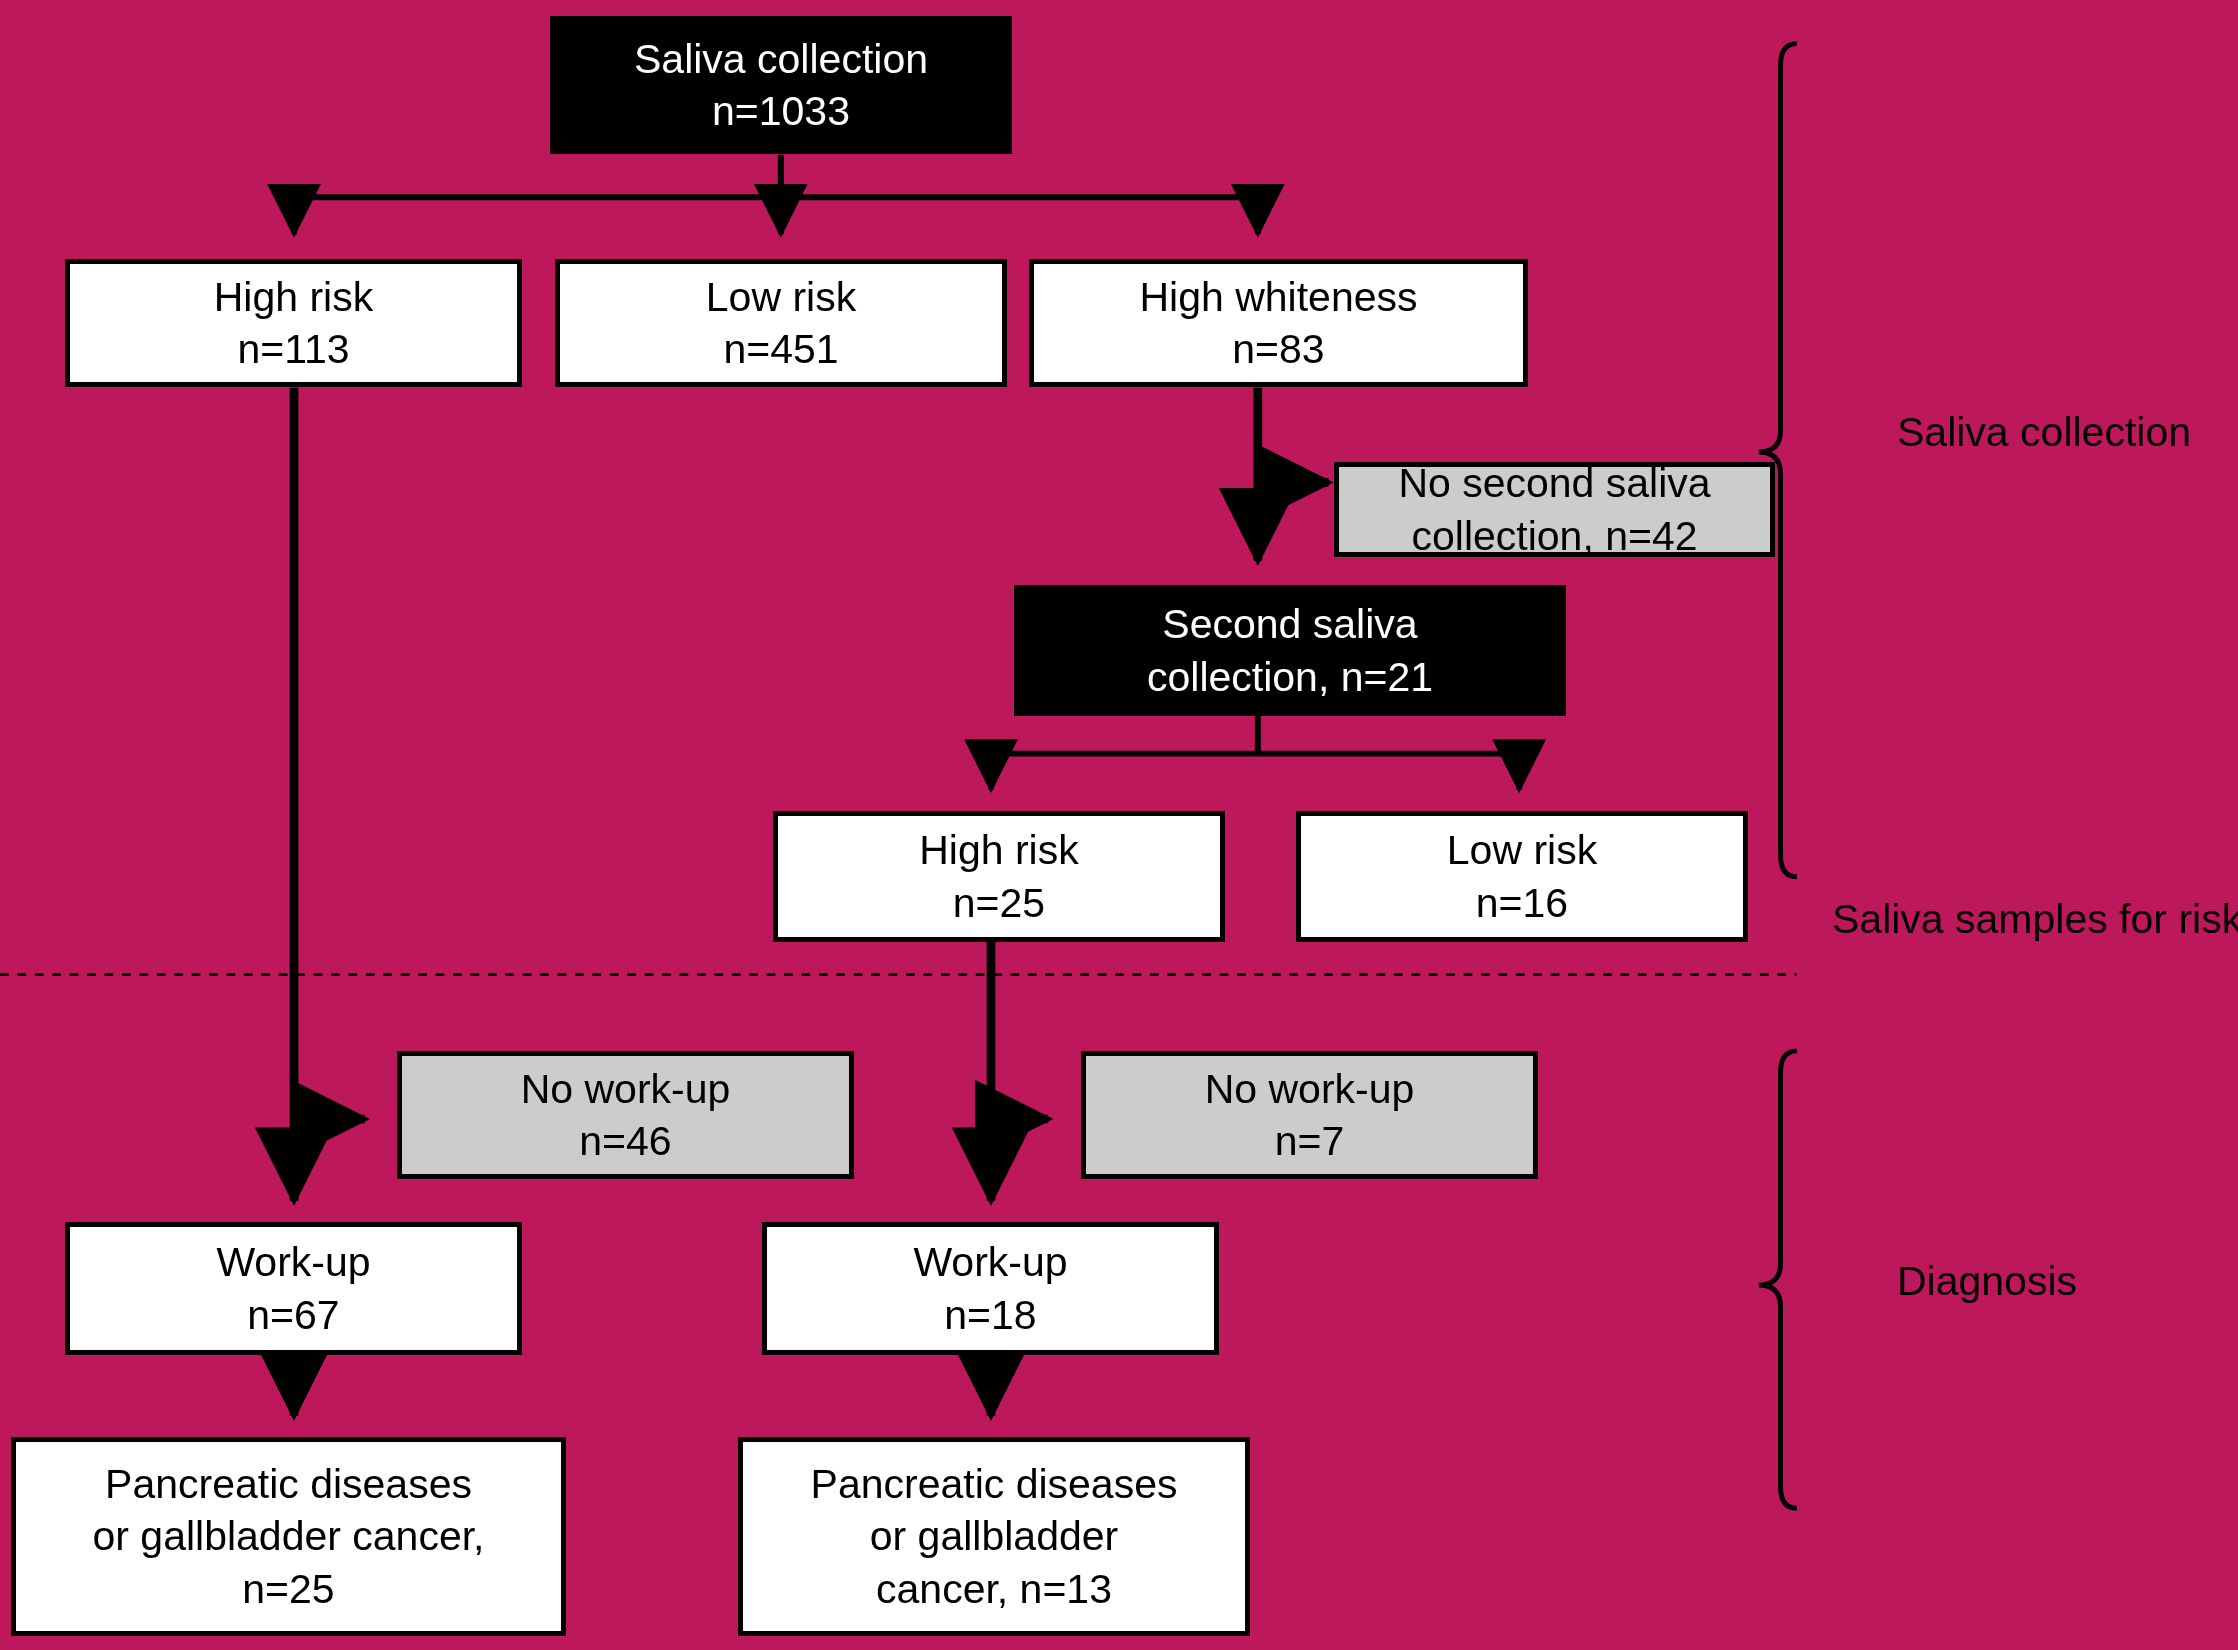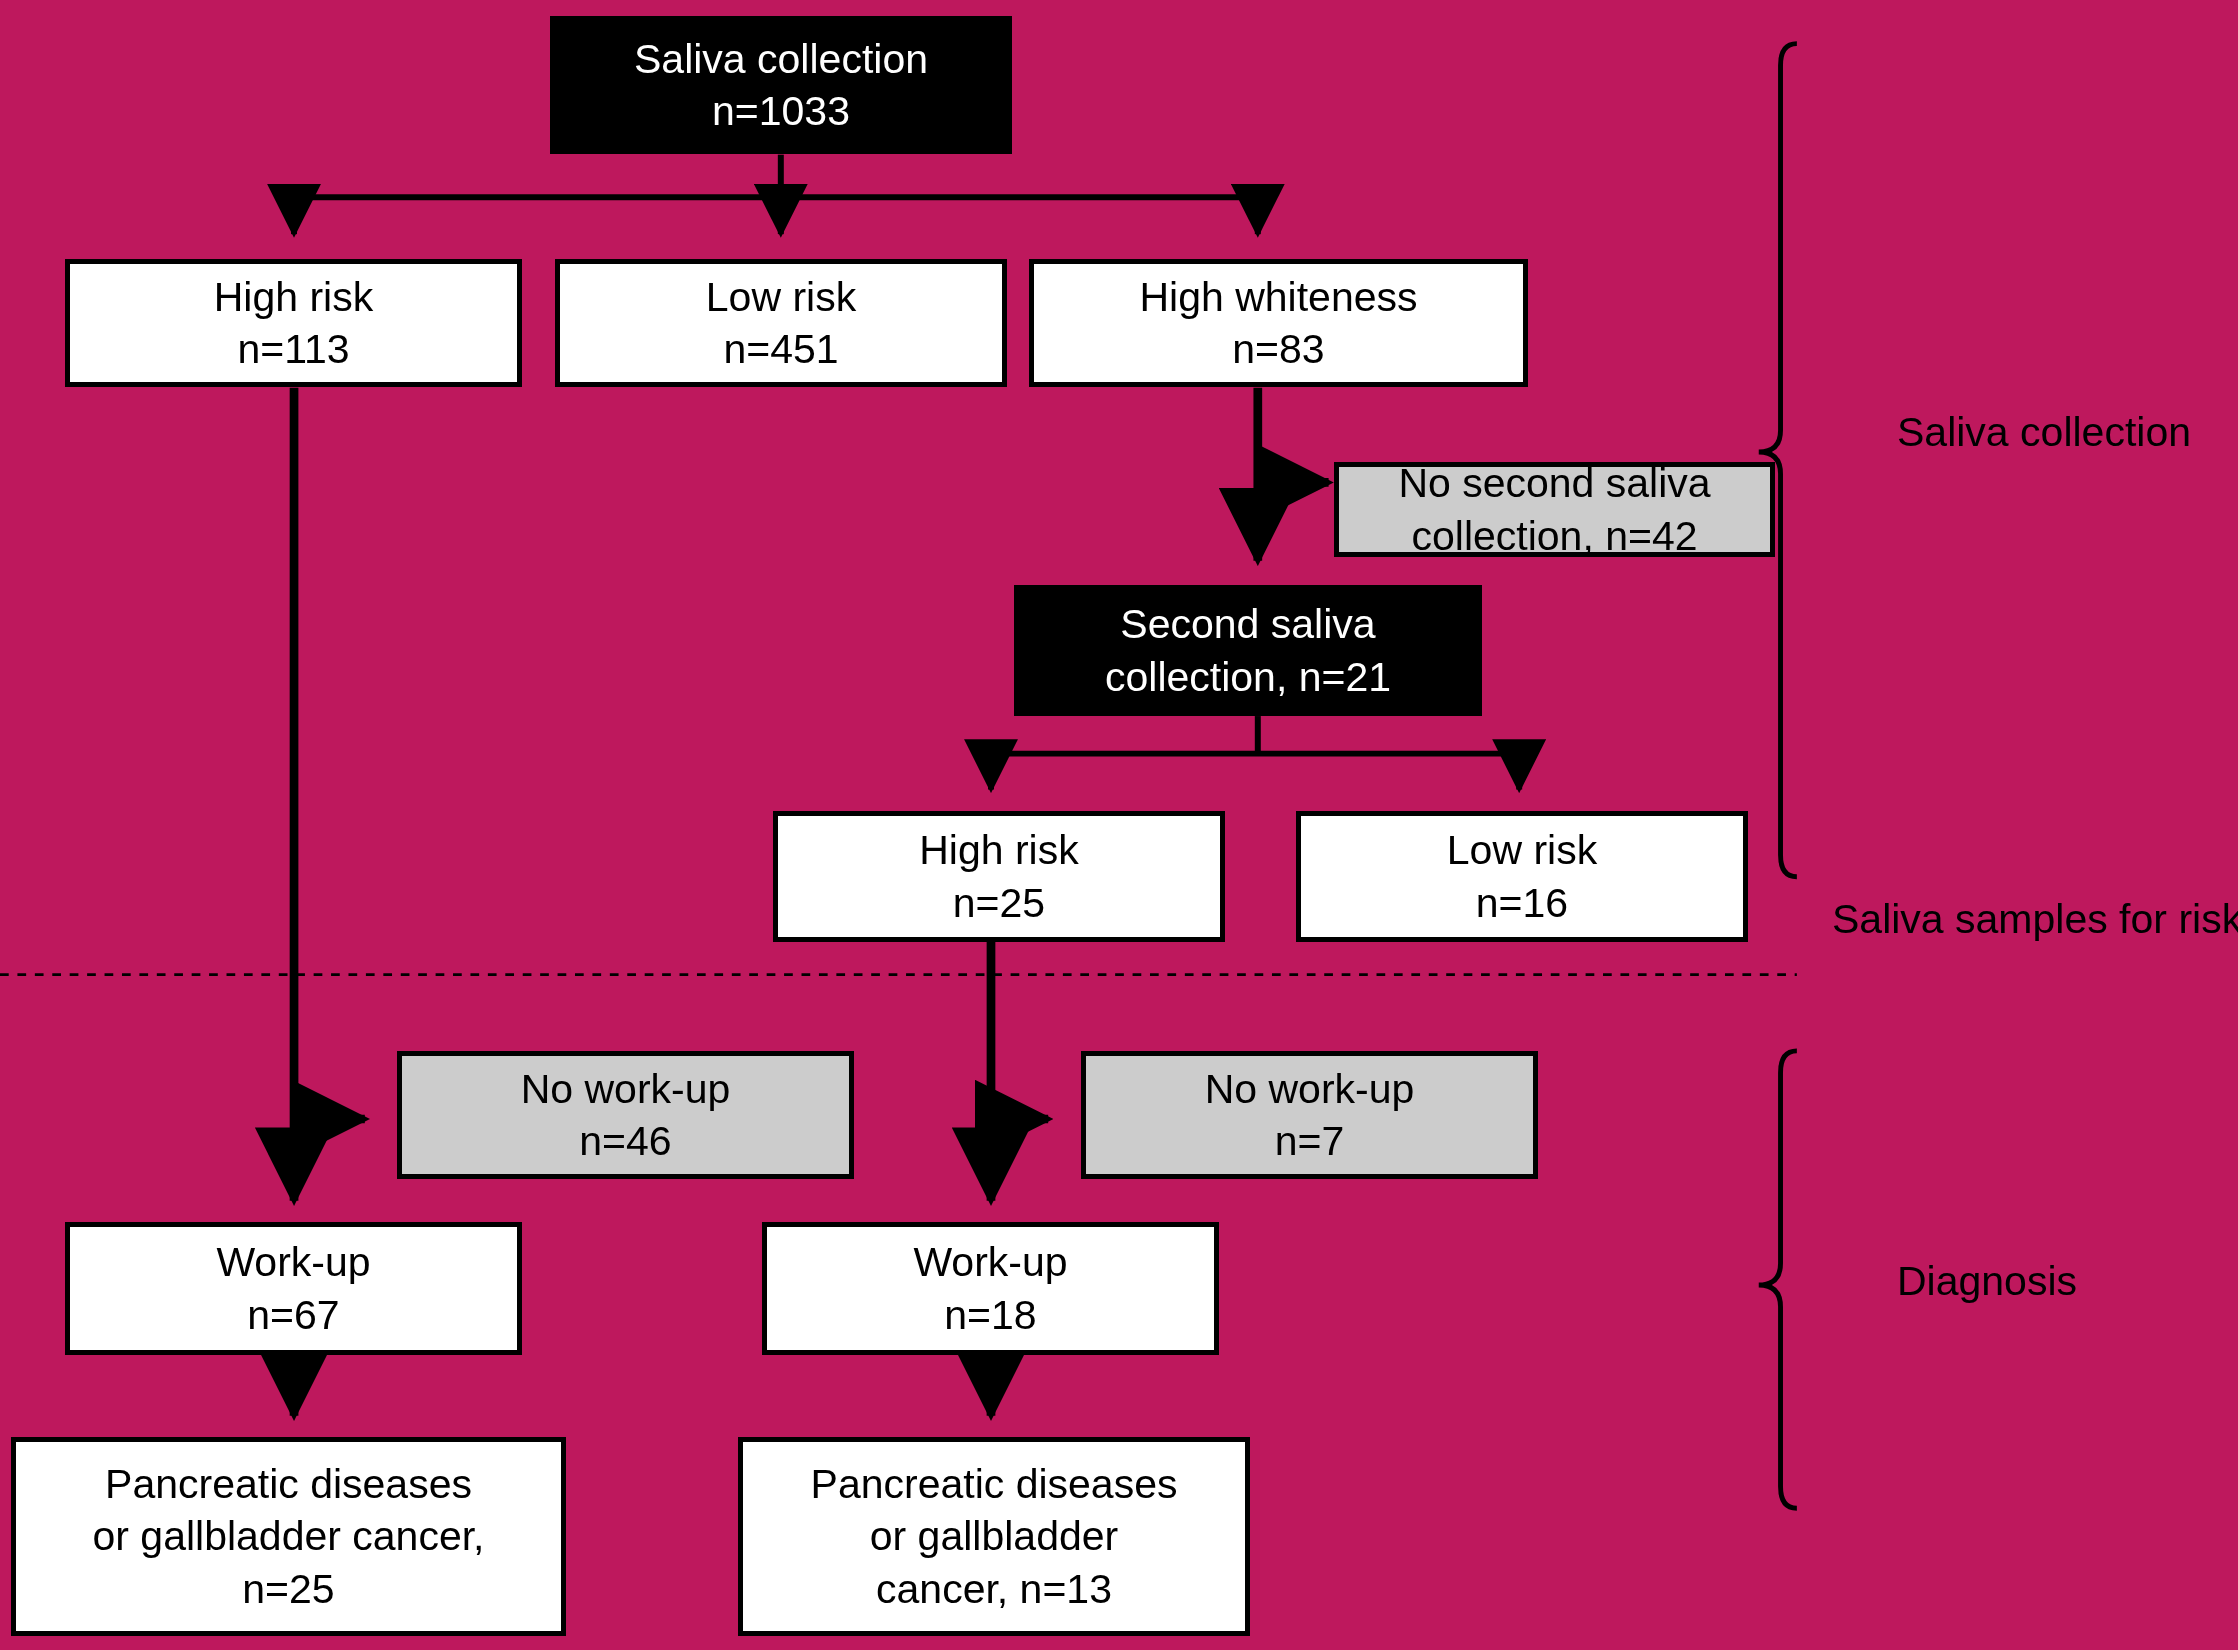--- a/index.html
+++ b/index.html
@@ -137,21 +137,21 @@
   <div class="node" style="left:1029px; top:259px; width:499px; height:128px;">
     <span class="ln">High whiteness</span>
     <span class="ln">n=83</span>
   </div>
 
   <div class="node gray" style="left:1334px; top:422px; width:441px; height:95px;margin-top:40px;">
     <span class="ln">No second saliva</span>
     <span class="ln">collection, n=42</span>
   </div>
 
-  <div class="node black" style="left:1014px; top:585px; width:468px; height:131px;">
+  <div class="node black" style="left:1014px; top:585px; width:552px; height:131px;">
     <span class="ln">Second saliva</span>
     <span class="ln">collection, n=21</span>
   </div>
 
   <div class="node" style="left:773px; top:811px; width:452px; height:131px;">
     <span class="ln">High risk</span>
     <span class="ln">n=25</span>
   </div>
 
   <div class="node" style="left:1296px; top:811px; width:452px; height:131px;">

